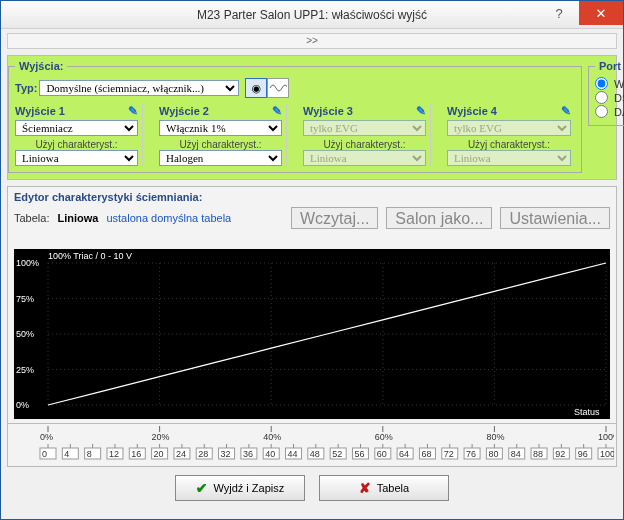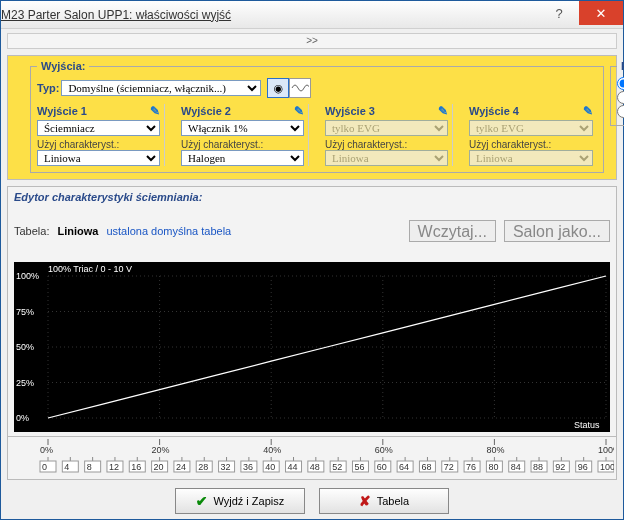--- a/index.html
+++ b/index.html
@@ -1,43 +1,43 @@
 <!DOCTYPE html>
 <html><head>
 <meta charset="utf-8">
 <style>
   * { box-sizing: border-box; }
   body { margin: 0; font-family: Tahoma, Arial, sans-serif; font-size: 11px; background: #fff; }
   .window { width: 624px; height: 520px; border: 1px solid #1e5a9c; background: #f0f0f0; position: relative; }
   .titlebar { height: 28px; background: linear-gradient(#fefefe,#e8e8e8); display: flex; align-items: center; position: relative; border-bottom: 1px solid #d0d0d0; }
-  .titlebar .title { flex: 1; text-align: left; color: #333; font-size: 12px; text-decoration: underline; }
+  .titlebar .title { flex: 1; text-align: center; color: #333; font-size: 12px; }
   .titlebar .btns { position: absolute; right: 0; top: 0; display: flex; }
   .tbtn { width: 40px; height: 24px; display: flex; align-items: center; justify-content: center; font-size: 13px; color: #555; }
   .tbtn.close { background: #d9412b; color: #fff; width: 44px; height: 24px; }
   .expander { height: 16px; background: #f5f5f5; border: 1px solid #ccc; margin: 4px 6px 0 6px; text-align: center; font-size: 10px; line-height: 14px; color: #666; cursor: pointer; }
-  .panel { margin: 6px 6px 0 6px; border: 1px solid #bbb; background: #fde047; padding: 4px 6px 6px 22px; position: relative; }
+  .panel { margin: 6px 6px 0 6px; border: 1px solid #bbb; background: #bef264; padding: 4px 6px 6px 0; position: relative; }
   fieldset { border: 1px solid #aaa; margin: 0; padding: 4px 6px 6px 6px; font-size: 11px; }
   fieldset legend { padding: 0 4px; color: #2a4a8a; font-weight: bold; }
   .typ-row { margin: 2px 0 6px 0; display:flex; align-items:center; }
   .typ-row label { font-weight: bold; color: #2a4a8a; margin-right: 2px; }
   select, input[type=text] { font-family: Tahoma; font-size: 11px; border: 1px solid #7a9ac0; background: #fff; height: 16px; padding: 0 2px; }
   select:disabled { background: #eee; color: #888; }
   .radio-icon { width: 22px; height: 20px; border:1px solid #999; display:flex; align-items:center; justify-content:center; background:#fff; cursor:pointer; }
   .radio-icon.sel { border:1px solid #2a6fc9; background:#dce9f8; }
   .outputs-grid { display: flex; gap: 16px; margin-top: 4px; }
   .out-col { width: 128px; border-right: 1px solid #ccc; padding-right: 4px; }
   .out-col:last-child { border-right: none; }
   .out-head { font-weight: bold; color: #2a4a8a; display:flex; align-items:center; justify-content:space-between; margin-bottom:2px;}
   .edit-pencil { color:#1976d2; cursor:pointer; font-size:12px; }
-  .out-col .lbl { color: #444; margin-top: 3px; display:block; font-size:10px; white-space:nowrap; overflow:hidden; text-overflow:ellipsis;}
+  .out-col .lbl { color: #444; margin-top: 3px; display:block; font-size:10px; white-space:nowrap; overflow:hidden; text-overflow:ellipsis;text-align:center;}
   .top-flex { display:flex; gap:6px; align-items:flex-start; }
   .port-box, .status-box { font-size:11px; }
   .port-box label, .status-box label { display:flex; align-items:center; gap:4px; color:#333; margin:1px 0; white-space:nowrap; }
   .editor-panel { margin: 6px 6px 0 6px; border:1px solid #bbb; background:#f3f3f3; padding:4px 6px; }
-  .editor-header { font-weight:bold; color:#2a4a8a; margin-bottom:17px;font-style:italic; }
+  .editor-header { font-weight:bold; color:#2a4a8a; margin-bottom:4px; }
   .editor-row { display:flex; align-items:center; gap:8px; margin-bottom:20px; }
   .editor-row .tbl-label { color:#333; }
   .editor-row .tbl-name { font-weight:bold; }
   .editor-row .tbl-desc { color:#1a56c4; }
   .ed-btn { padding:2px 8px; border:1px solid #aaa; background:#eee; color:#888; height:22px; font-size:16px; }
   .chart { background:#000; height:170px; position:relative; margin:0; overflow:hidden; }
   .chart text { font-size:9px; fill:#fff; }
   .tickrow { background:#f3f3f3; padding:2px 6px 4px 6px; border:1px solid #bbb; border-top:none; margin:0 6px; }
   .tickrow svg text { font-size:9px; fill:#333; }
   .footer { display:flex; justify-content:center; gap:14px; padding:8px 0; }
@@ -111,20 +111,21 @@
 
   <div class="editor-panel">
     <div class="editor-header">Edytor charakterystyki ściemniania:</div>
     <div class="editor-row">
       <span class="tbl-label">Tabela:</span>
       <span class="tbl-name">Liniowa</span>
       <span class="tbl-desc">ustalona domyślna tabela</span>
       <div style="flex:1"></div>
       <button class="ed-btn" disabled="">Wczytaj...</button>
       <button class="ed-btn" disabled="">Salon jako...</button>
+      <button class="ed-btn" disabled="">Ustawienia...</button>
     </div>
     <div class="chart">
       <svg id="chart-svg" width="600" height="170">
           <line x1="34" y1="156" x2="592" y2="156" stroke="#333" stroke-dasharray="1,3"></line>
           <line x1="34" y1="120.5" x2="592" y2="120.5" stroke="#333" stroke-dasharray="1,3"></line>
           <line x1="34" y1="85" x2="592" y2="85" stroke="#333" stroke-dasharray="1,3"></line>
           <line x1="34" y1="49.5" x2="592" y2="49.5" stroke="#333" stroke-dasharray="1,3"></line>
           <line x1="34" y1="14" x2="592" y2="14" stroke="#333" stroke-dasharray="1,3"></line>
           <line x1="34" y1="14" x2="34" y2="156" stroke="#333" stroke-dasharray="1,3"></line>
           <line x1="145.60000000000002" y1="14" x2="145.60000000000002" y2="156" stroke="#333" stroke-dasharray="1,3"></line>

